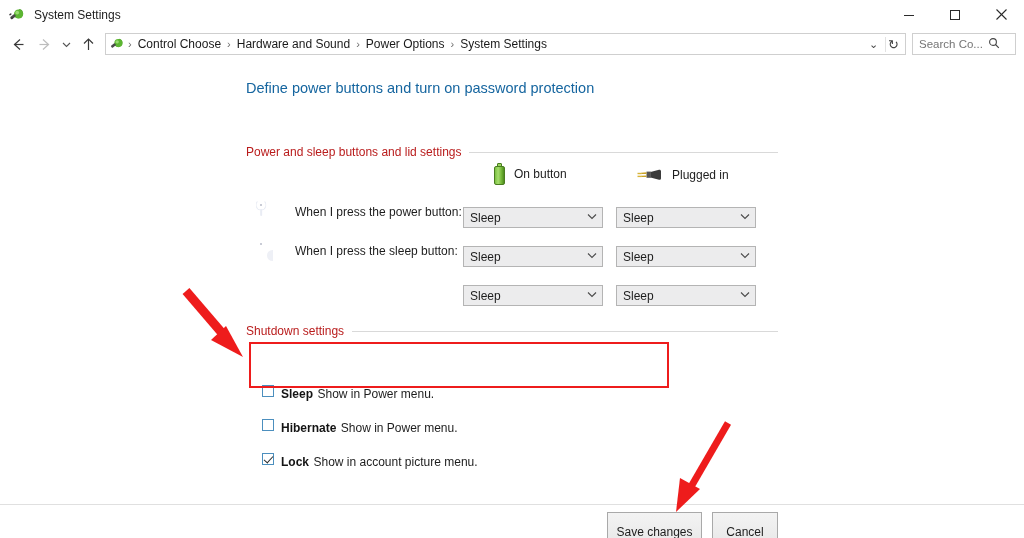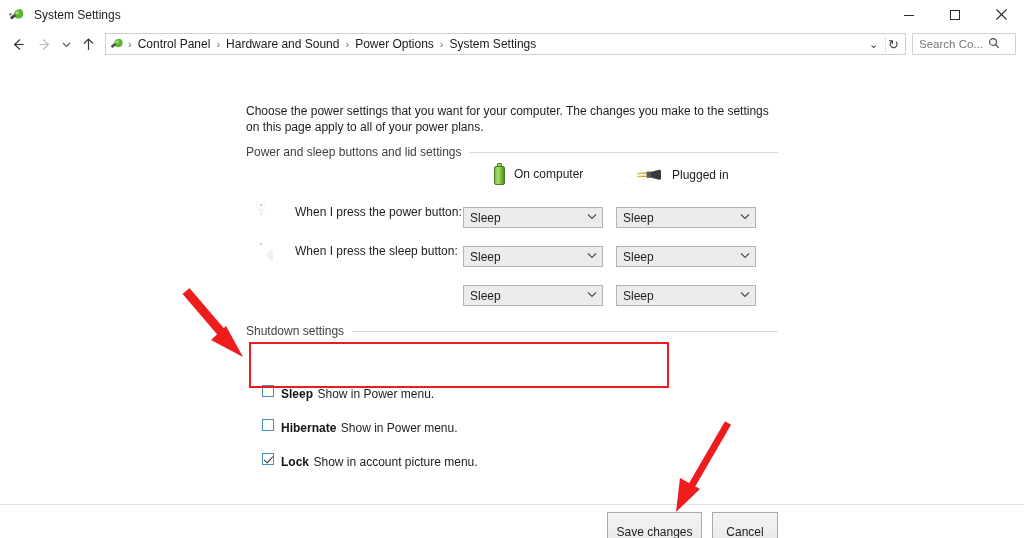--- a/index.html
+++ b/index.html
@@ -160,21 +160,21 @@
     font-size: 12px;
     color: #1d1d1d;
     line-height: 16px;
   }
 
   .section-head {
     position: absolute;
     display: flex;
     align-items: center;
     font-size: 12px;
-    color: #404040;
+    color: #b91c1c;
     white-space: nowrap;
     text-align: center;
   }
   .section-head .rule {
     height: 1px;
     background: #d9d9d9;
     margin-left: 8px;
   }
 
   
@@ -422,21 +422,21 @@
     <div class="crumbbox">
       <div class="crumb-icon">
         <svg width="16" height="16" viewBox="0 0 18 18">
           <path d="M11.6 3.1 C13.7 3.6 15.1 5.4 15.1 7.6 C15.1 10.2 13.0 12.3 10.4 12.3 C8.3 12.3 6.6 11.0 6.0 9.1 Z" fill="#4a9b2a"></path>
           <circle cx="10.6" cy="8.0" r="4.6" fill="#5cb531"></circle>
           <circle cx="9.2" cy="6.6" r="1.9" fill="#9adb72"></circle>
           <rect x="2.2" y="9.2" width="5.6" height="3.0" rx="1" fill="#4a4a4a" transform="rotate(-38 5 10.7)"></rect>
         </svg>
       </div>
       <span class="crumb-sep">›</span>
-      <span class="crumb">Control Panel</span>
+      <span class="crumb">Control Choose</span>
       <span class="crumb-sep">›</span>
       <span class="crumb">Hardware and Sound</span>
       <span class="crumb-sep">›</span>
       <span class="crumb">Power Options</span>
       <span class="crumb-sep">›</span>
       <span class="crumb">System Settings</span>
       <span class="crumb-spacer"></span>
       <span class="crumb-drop">⌄</span>
       <span class="crumb-refresh">↻</span>
     </div>
@@ -447,33 +447,33 @@
         <svg width="12" height="12" viewBox="0 0 12 12">
             <circle cx="5" cy="5" r="3.4" fill="none" stroke="currentColor" stroke-width="1.1"></circle>
             <line x1="7.5" y1="7.5" x2="10.8" y2="10.8" stroke="currentColor" stroke-width="1.1"></line>
           </svg>
       </span>
     </div>
   </div>
 
   <div class="content">
 
-    <div class="page-desc">Choose the power settings that you want for your computer. The changes you make to the settings on this page apply to all of your power plans.</div>
+    <div class="page-title">Define power buttons and turn on password protection</div>
 
     <div class="section-head" style="left:246px; top:86px; width:532px;">
       <span>Power and sleep buttons and lid settings</span>
       <span class="rule" style="flex:1 1 auto;"></span>
     </div>
 
     <div class="colhead" style="left:494px; top:104px;">
       <span class="batt">
         <span class="cap"></span>
           <span class="body"></span>
       </span>
-      <span class="lbl">On computer</span>
+      <span class="lbl">On button</span>
     </div>
 
     <div class="colhead" style="left:637px; top:108px;">
       <span class="plug">
         <svg width="26" height="16" viewBox="0 0 26 16">
           <path d="M24 4.2 L24 11.2 C24 12.3 23.1 13.0 22.0 12.7 L13.5 10.4 L13.5 5.0 L22.0 2.7 C23.1 2.4 24 3.1 24 4.2 Z" fill="#3b3b3b"></path>
           <rect x="9.5" y="4.6" width="4.4" height="6.2" fill="#555555"></rect>
           <path d="M9.5 5.2 L4.2 5.8 L4.2 7.1 L9.5 7.1 Z" fill="#c9a227"></path>
           <path d="M9.5 8.4 L4.2 8.7 L4.2 10.0 L9.5 10.0 Z" fill="#c9a227"></path>
           <rect x="0.5" y="5.8" width="4" height="1.4" fill="#d8b43a"></rect>

